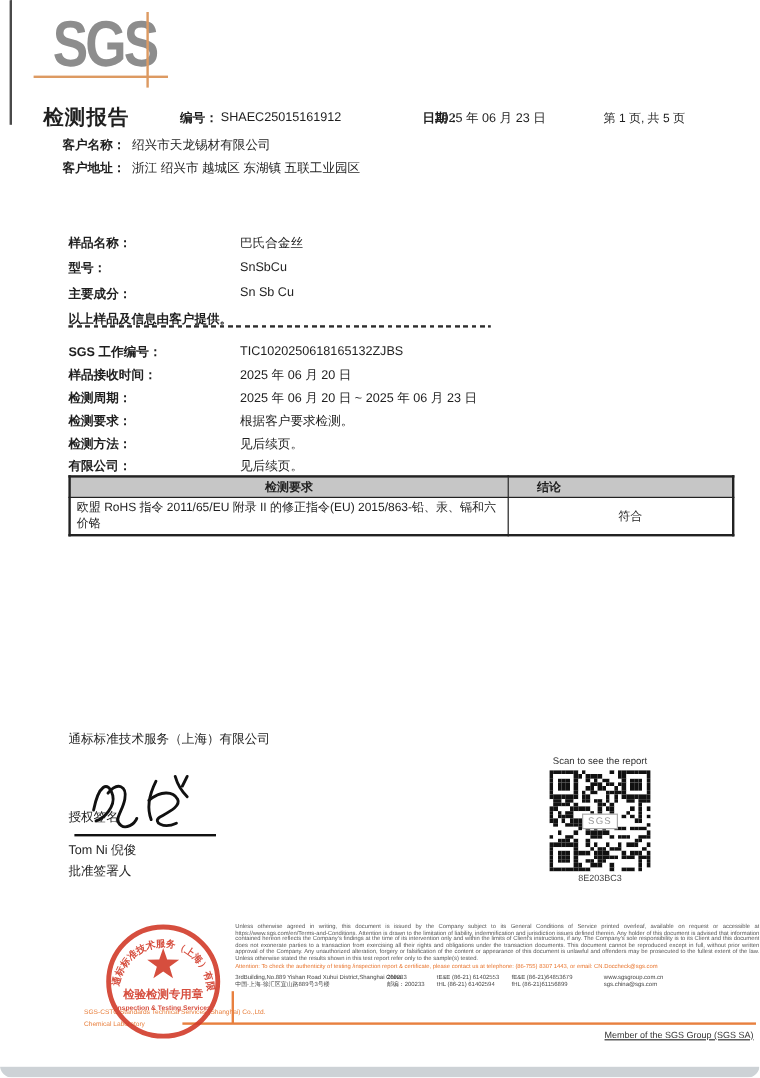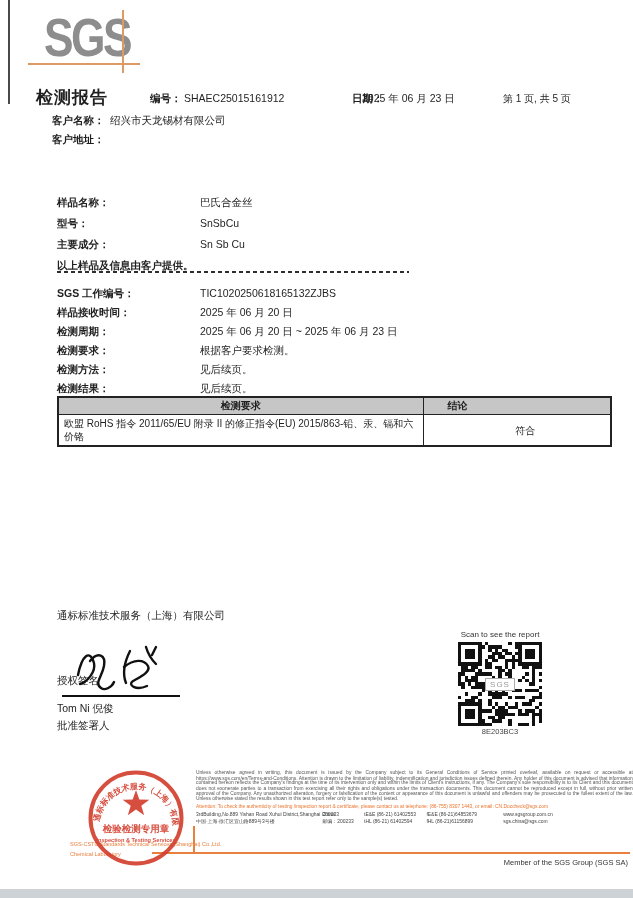--- a/index.html
+++ b/index.html
@@ -1,18 +1,18 @@
 <!DOCTYPE html>
 <html><head>
 <meta charset="utf-8">
 <style>
   * { margin:0; padding:0; box-sizing:border-box; }
   html,body { background:#fff; }
   body { font-family:"Liberation Sans","DejaVu Sans",sans-serif; color:#1f1f1f; }
-  .page { position:relative; width:633px; height:898px; background:#ffffff; overflow:hidden; }
+  .page { position:relative; width:633px; height:898px; background:#ffffff; overflow:hidden;border-radius:10px; }
 
   .abs { position:absolute; }
 
   
   .scan-left { left:8px; top:0; width:2px; height:104px; background:#4a4a4a; }
   .bottom-band { left:0; top:889px; width:633px; height:9px; background:#cdd2d6; }
 
   
   .logo { left:44px; top:10px; font-size:54px; font-weight:700; color:#8d8d8d;
           letter-spacing:-3px; transform:scaleX(.82); transform-origin:left top; line-height:1; }
@@ -69,21 +69,21 @@
 
   .legal-wrap { left:196px; top:770px; width:546px; transform:scale(.8); transform-origin:left top; }
   .legal { font-size:6.1px; line-height:6.6px; color:#555; text-align:justify; }
   .attention { font-size:6.1px; line-height:6.6px; color:#e8742c; margin-top:2px; text-align:justify; }
   .addr-rows { margin-top:4px; }
   .addr-row { display:flex; font-size:6.2px; line-height:8px; color:#444; white-space:nowrap; }
   .a1 { width:158px; } .a2 { width:52px; } .a3 { width:78px; } .a4 { width:96px; } .a5 { flex:1; }
 
   .v-div { left:193px; top:826px; width:2px; height:27px; background:#e8803f; z-index:2; }
   .h-rule { left:152px; top:852px; width:478px; height:2px; background:#e8803f; z-index:2; }
-  .member { left:420px; top:858px; width:208px; text-align:right; font-size:7.5px; color:#333; }
+  .member { left:420px; top:858px; width:208px; text-align:right; font-size:7.5px; color:#333;text-decoration:underline; }
 </style>
 </head>
 <body>
 
 <div class="page">
 
   <div class="abs scan-left"></div>
 
   <div class="abs logo">SGS</div>
   <div class="abs crop-h"></div>
@@ -92,41 +92,42 @@
   <div class="abs report-title">检测报告</div>
   <span class="abs lab no-label">编号：</span>
   <span class="abs no-value">SHAEC25015161912</span>
   <span class="abs lab date-label">日期：</span>
   <span class="abs date-value">2025 年 06 月 23 日</span>
   <span class="abs page-info">第 1 页, 共 5 页</span>
 
   <span class="kv row-label" style="left:52px;top:114px">客户名称：</span>
   <span class="kv row-value" style="left:110px;top:114px">绍兴市天龙锡材有限公司</span>
   <span class="kv row-label" style="left:52px;top:133px">客户地址：</span>
+  <span class="kv row-value" style="left:110px;top:133px">浙江 绍兴市 越城区 东湖镇 五联工业园区</span>
 
   <span class="kv row-label" style="left:57px;top:196px">样品名称：</span>
   <span class="kv row-value" style="left:200px;top:196px">巴氏合金丝</span>
   <span class="kv row-label" style="left:57px;top:217px">型号：</span>
   <span class="kv row-value" style="left:200px;top:217px">SnSbCu</span>
   <span class="kv row-label" style="left:57px;top:238px">主要成分：</span>
   <span class="kv row-value" style="left:200px;top:238px">Sn Sb Cu</span>
   <span class="kv row-label" style="left:57px;top:259px">以上样品及信息由客户提供。</span>
   <div class="abs dash-sep"></div>
 
   <span class="kv row-label" style="left:57px;top:287px">SGS 工作编号：</span>
   <span class="kv row-value" style="left:200px;top:287px">TIC1020250618165132ZJBS</span>
   <span class="kv row-label" style="left:57px;top:306px">样品接收时间：</span>
   <span class="kv row-value" style="left:200px;top:306px">2025 年 06 月 20 日</span>
   <span class="kv row-label" style="left:57px;top:325px">检测周期：</span>
   <span class="kv row-value" style="left:200px;top:325px">2025 年 06 月 20 日 ~ 2025 年 06 月 23 日</span>
   <span class="kv row-label" style="left:57px;top:344px">检测要求：</span>
   <span class="kv row-value" style="left:200px;top:344px">根据客户要求检测。</span>
   <span class="kv row-label" style="left:57px;top:363px">检测方法：</span>
   <span class="kv row-value" style="left:200px;top:363px">见后续页。</span>
-  <span class="kv row-label" style="left:57px;top:382px">检测结果：</span>
+  <span class="kv row-label" style="left:57px;top:382px">有限公司：</span>
   <span class="kv row-value" style="left:200px;top:382px">见后续页。</span>
 
   <table class="abs rtable">
     <thead>
       <tr>
         <th class="c1">检测要求</th>
         <th class="c2">结论</th>
       </tr>
     </thead>
     <tbody>

